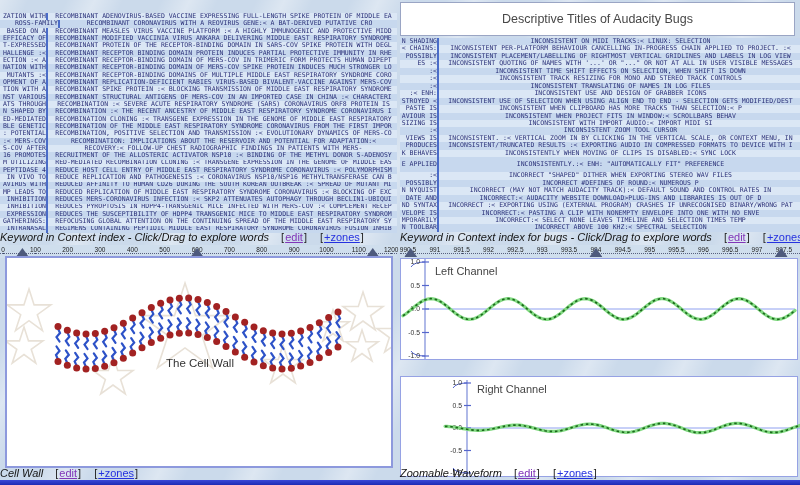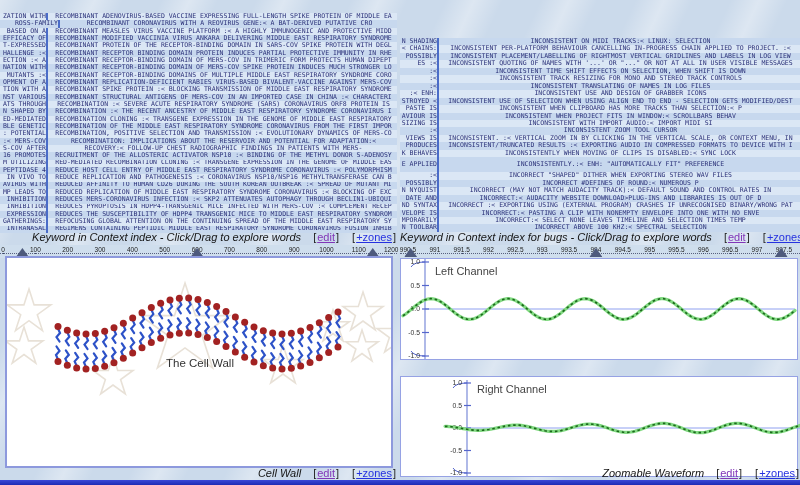--- a/index.html
+++ b/index.html
@@ -19,21 +19,21 @@
   .krow.odd{background:#dbe7f5;}
   .krow.even{background:#c7d8ee;}
   .kb{flex:none;text-align:right;overflow:hidden;}
   .kd{flex:none;width:2px;align-self:stretch;background:#4a6cc8;margin-right:2px;}
   .ka{flex:1;display:flex;justify-content:center;overflow:hidden;}
   
   #titleBox{left:400px;top:2px;width:393px;height:32px;background:#ffffff;
     border:1px solid #9aa5c4;display:flex;align-items:center;justify-content:center;
     font-size:12.5px;color:#474747;}
   
-  .caption{position:absolute;height:14px;text-align:right;font-size:11px;
+  .caption{position:absolute;height:14px;text-align:left;font-size:11px;
     font-style:italic;color:#141414;white-space:nowrap;}
   .caption .bracket{font-style:normal;color:#222;margin:0 1px;}
   .caption a{font-style:normal;text-decoration:underline;cursor:pointer;}
   .lnk-edit{color:#8136b8;}
   .lnk-zones{color:#2531e0;}
   .caption .gap{display:inline-block;width:8px;}
   
   .ruler{position:absolute;height:13px;background:#cfdeed;font-size:6.5px;color:#222;}
   .rline{position:absolute;left:0;right:0;top:8px;border-top:1px dotted #59617f;}
   .rlabel{position:absolute;top:1px;transform:translateX(-50%);background:#cfdeed;
@@ -84,20 +84,23 @@
       <div class="krow odd" style="height: 7.34px;"><span class="kb" style="width:46px">IN VIVO TO</span><span class="kd"></span><span class="ka"><span>REDUCE REPLICATION AND PATHOGENESIS :&lt; CORONAVIRUS NSP10/NSP16 METHYLTRANSFERASE CAN B</span><span></span></span></div>
       <div class="krow even" style="height: 7.34px;"><span class="kb" style="width:46px">AVIRUS WITH</span><span class="kd"></span><span class="ka"><span>REDUCED AFFINITY TO HUMAN CD26 DURING THE SOUTH KOREAN OUTBREAK :&lt; SPREAD OF MUTANT MI</span><span></span></span></div>
       <div class="krow odd" style="height: 7.34px;"><span class="kb" style="width:46px">MP LEADS TO</span><span class="kd"></span><span class="ka"><span>REDUCED REPLICATION OF MIDDLE EAST RESPIRATORY SYNDROME CORONAVIRUS :&lt; BLOCKING OF EXC</span><span></span></span></div>
       <div class="krow even" style="height: 7.34px;"><span class="kb" style="width:46px">INHIBITION</span><span class="kd"></span><span class="ka"><span>REDUCES MERS-CORONAVIRUS INFECTION :&lt; SKP2 ATTENUATES AUTOPHAGY THROUGH BECLIN1-UBIQUI</span><span></span></span></div>
       <div class="krow odd" style="height: 7.34px;"><span class="kb" style="width:46px">INHIBITION</span><span class="kd"></span><span class="ka"><span>REDUCES PYROPTOSIS IN HDPP4-TRANSGENIC MICE INFECTED WITH MERS-COV :&lt; COMPLEMENT RECEP</span><span></span></span></div>
       <div class="krow even" style="height: 7.34px;"><span class="kb" style="width:46px">EXPRESSION</span><span class="kd"></span><span class="ka"><span>REDUCES THE SUSCEPTIBILITY OF HDPP4 TRANSGENIC MICE TO MIDDLE EAST RESPIRATORY SYNDROM</span><span></span></span></div>
       <div class="krow odd" style="height: 7.34px;"><span class="kb" style="width:46px">GATHERINGS:</span><span class="kd"></span><span class="ka"><span>REFOCUSING GLOBAL ATTENTION ON THE CONTINUING SPREAD OF THE MIDDLE EAST RESPIRATORY SY</span><span></span></span></div>
       <div class="krow even" style="height: 7.34px;"><span class="kb" style="width:46px">INTRANASAL</span><span class="kd"></span><span class="ka"><span>REGIMENS CONTAINING PEPTIDIC MIDDLE EAST RESPIRATORY SYNDROME CORONAVIRUS FUSION INHIB</span><span></span></span></div>
     </div>
 
+  <div id="titleBox" class="abs">
+    <span>Descriptive Titles of Audacity Bugs</span>
+  </div>
   <div id="kwicR" class="kwic" style="left:400px;top:38px;width:400px;height:194px;">
       <div class="krow even" style="height: 7.46px;"><span class="kb" style="width:37px">N SHADING</span><span class="kd"></span><span class="ka"><span>INCONSISTENT ON MIDI TRACKS</span><span>:&lt; LINUX: SELECTION</span></span></div>
       <div class="krow odd" style="height: 7.46px;"><span class="kb" style="width:37px">&lt; CHAINS:</span><span class="kd"></span><span class="ka"><span>INCONSISTENT PER-PLATFORM BEHAVIOUR CANCELLING IN-PROGRESS CHAIN APPLIED TO PROJECT. :&lt;</span><span></span></span></div>
       <div class="krow even" style="height: 7.46px;"><span class="kb" style="width:37px">POSSIBLY</span><span class="kd"></span><span class="ka"><span>INCONSISTENT PLACEMENT/LABELLING OF RIGHTMOST VERTICAL GRIDLINES AND LABELS IN LOG VIEW</span><span></span></span></div>
       <div class="krow odd" style="height: 7.46px;"><span class="kb" style="width:37px">ES :&lt;</span><span class="kd"></span><span class="ka"><span>INCONSISTENT QUOTING OF NAMES WITH '...' OR "..." OR NOT AT ALL IN USER VISIBLE MESSAGES</span><span></span></span></div>
       <div class="krow even" style="height: 7.46px;"><span class="kb" style="width:37px">:&lt;</span><span class="kd"></span><span class="ka"><span>INCONSISTENT TIME SHIFT EFFECTS ON SELECTION, WHEN SHIFT IS DOWN</span><span></span></span></div>
       <div class="krow odd" style="height: 7.46px;"><span class="kb" style="width:37px">:&lt;</span><span class="kd"></span><span class="ka"><span>INCONSISTENT TRACK RESIZING FOR MONO AND STEREO TRACK CONTROLS</span><span></span></span></div>
       <div class="krow even" style="height: 7.46px;"><span class="kb" style="width:37px">:&lt;</span><span class="kd"></span><span class="ka"><span>INCONSISTENT TRANSLATING OF NAMES IN LOG FILES</span><span></span></span></div>
       <div class="krow odd" style="height: 7.46px;"><span class="kb" style="width:37px">:&lt; ENH:</span><span class="kd"></span><span class="ka"><span>INCONSISTENT USE AND DESIGN OF GRABBER ICONS</span><span></span></span></div>
       <div class="krow even" style="height: 7.46px;"><span class="kb" style="width:37px">STROYED &lt;</span><span class="kd"></span><span class="ka"><span>INCONSISTENT USE OF SELECTION WHEN USING ALIGN END TO END - SELECTION GETS MODIFIED/DEST</span><span></span></span></div>

